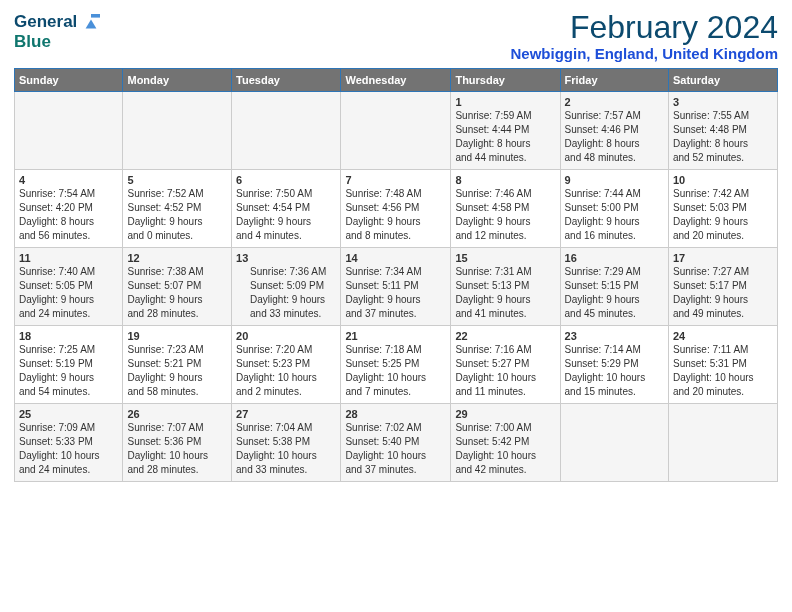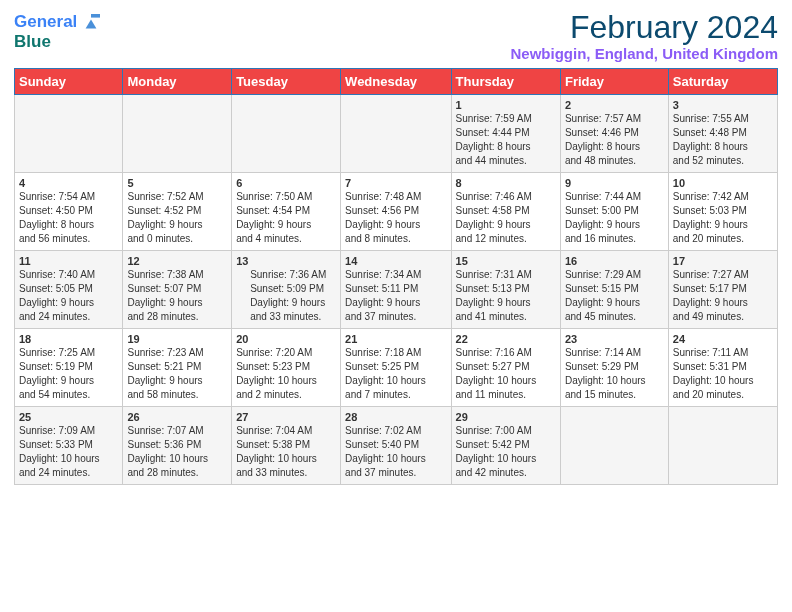--- a/index.html
+++ b/index.html
@@ -29,32 +29,32 @@
       text-align: right;
     }
     .main-title {
       font-size: 32px;
       font-weight: normal;
       color: #0c4a6e;
       line-height: 1.1;
     }
     .sub-title {
       font-size: 15px;
-      color: #8b5cf6;
+      color: #1d4ed8;
       font-weight: bold;
     }
     table {
       width: 100%;
       border-collapse: collapse;
       margin-top: 6px;
     }
     thead tr th {
-      background-color: #ef4444;
+      background-color: #737373;
       color: #fff;
-      font-size: 13px;
+      font-size: 11px;
       font-weight: bold;
       padding: 5px 4px;
       text-align: left;
       border: 1px solid #2e75b6;
     }
     tbody tr td {
       border: 1px solid #ccc;
       vertical-align: top;
       padding: 4px 4px;
       width: 113px;
@@ -87,21 +87,21 @@
       background: #f5f5f5;
     }
   </style>
 </head>
 <body>
 
 <div class="page">
   <div class="header-row">
     <div class="logo">
     <div style="display:flex; flex-direction:column; line-height:1.15; margin-top:2px;">
-      <span style="font-size:17px; font-weight:bold; color:#3b82f6;">General <svg style="display:inline;vertical-align:middle;" width="18" height="18" viewBox="0 0 20 20">
+      <span style="font-size:17px; font-weight:bold; color:#0c4a6e;">General <svg style="display:inline;vertical-align:middle;" width="18" height="18" viewBox="0 0 20 20">
               <polygon points="4,16 16,16 10,6" fill="#4a90d9"></polygon>
               <polygon points="10,4 20,4 20,0 10,0" fill="#4a90d9"></polygon>
             </svg></span>
       <span style="font-size:17px; font-weight:bold; color:#0f766e;">Blue</span>
     </div>
   </div>
     <div class="title-block">
       <div class="main-title">February 2024</div>
       <div class="sub-title">Newbiggin, England, United Kingdom</div>
     </div>
@@ -144,21 +144,21 @@
             <div class="day-info" style="white-space: pre-line;">Sunrise: 7:55 AM
 Sunset: 4:48 PM
 Daylight: 8 hours
 and 52 minutes.</div>
           </td>
         </tr>
         <tr>
           <td>
             <span class="day-number">4</span>
             <div class="day-info" style="white-space: pre-line;">Sunrise: 7:54 AM
-Sunset: 4:50 PM
+Sunset: 4:20 PM
 Daylight: 8 hours
 and 56 minutes.</div>
           </td>
           <td>
             <span class="day-number">5</span>
             <div class="day-info" style="white-space: pre-line;">Sunrise: 7:52 AM
 Sunset: 4:52 PM
 Daylight: 9 hours
 and 0 minutes.</div>
           </td>

